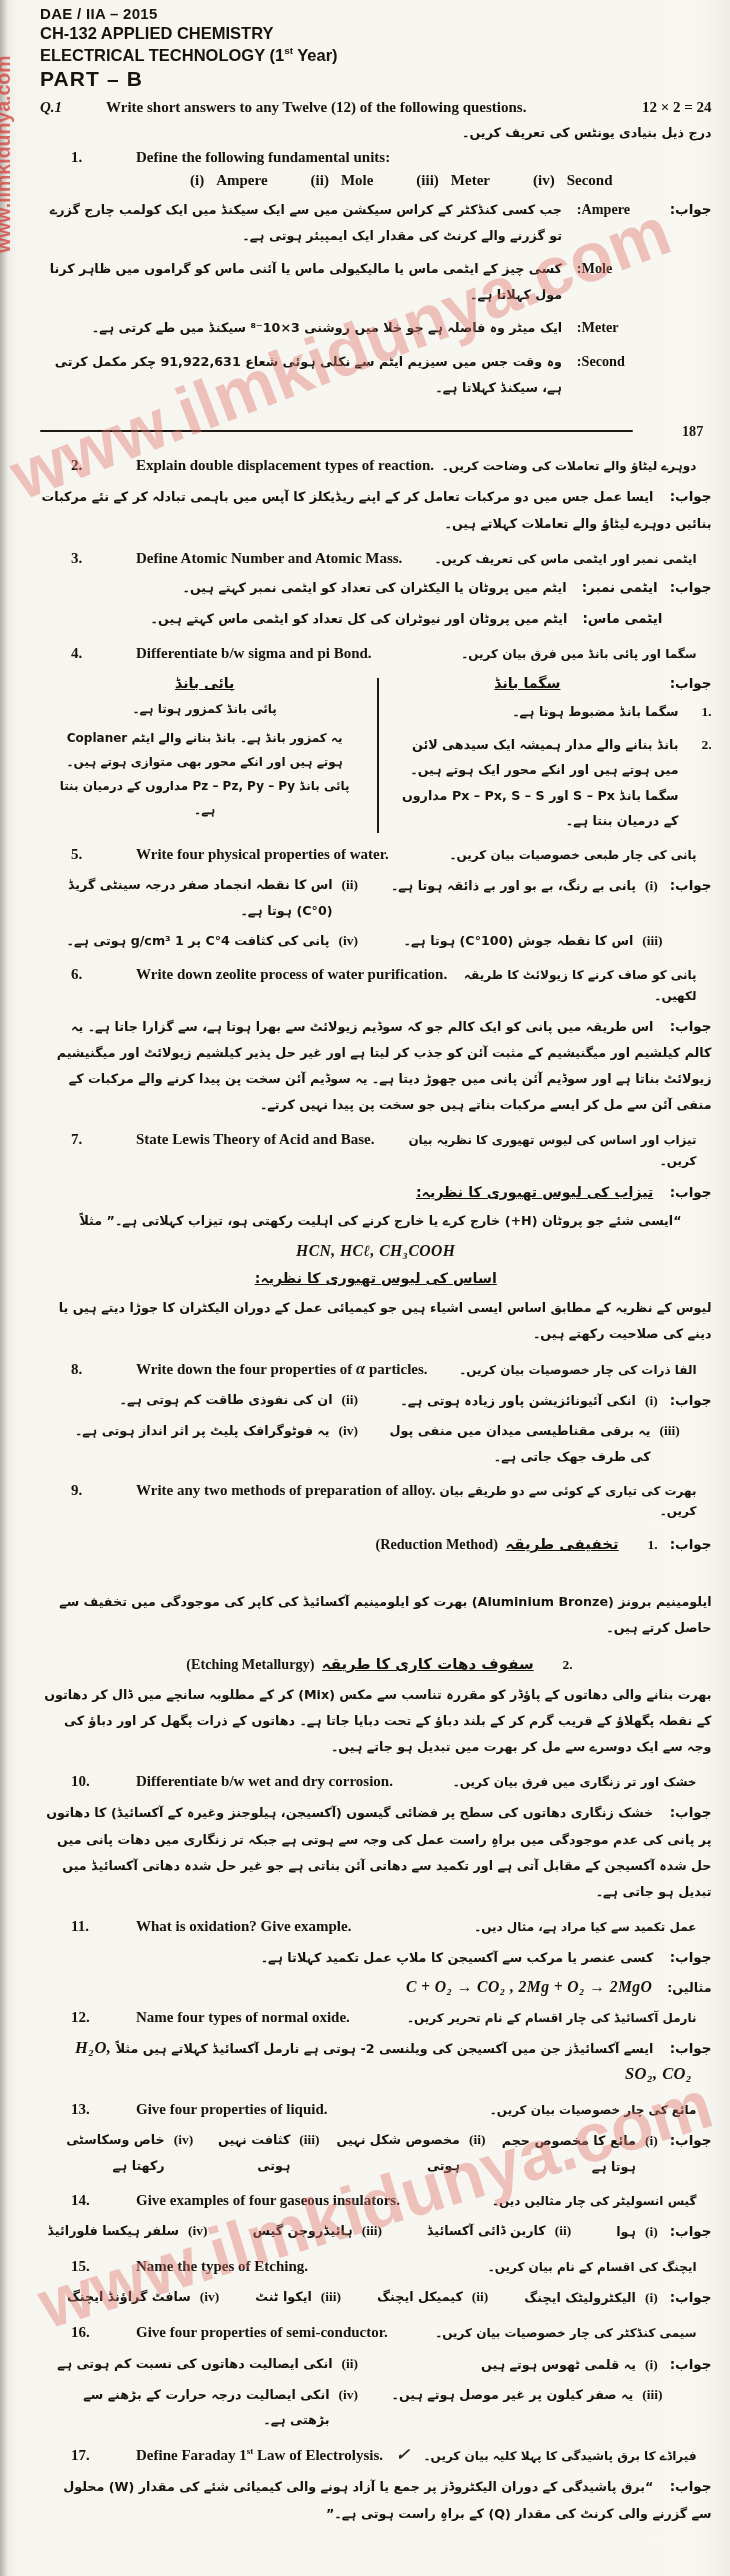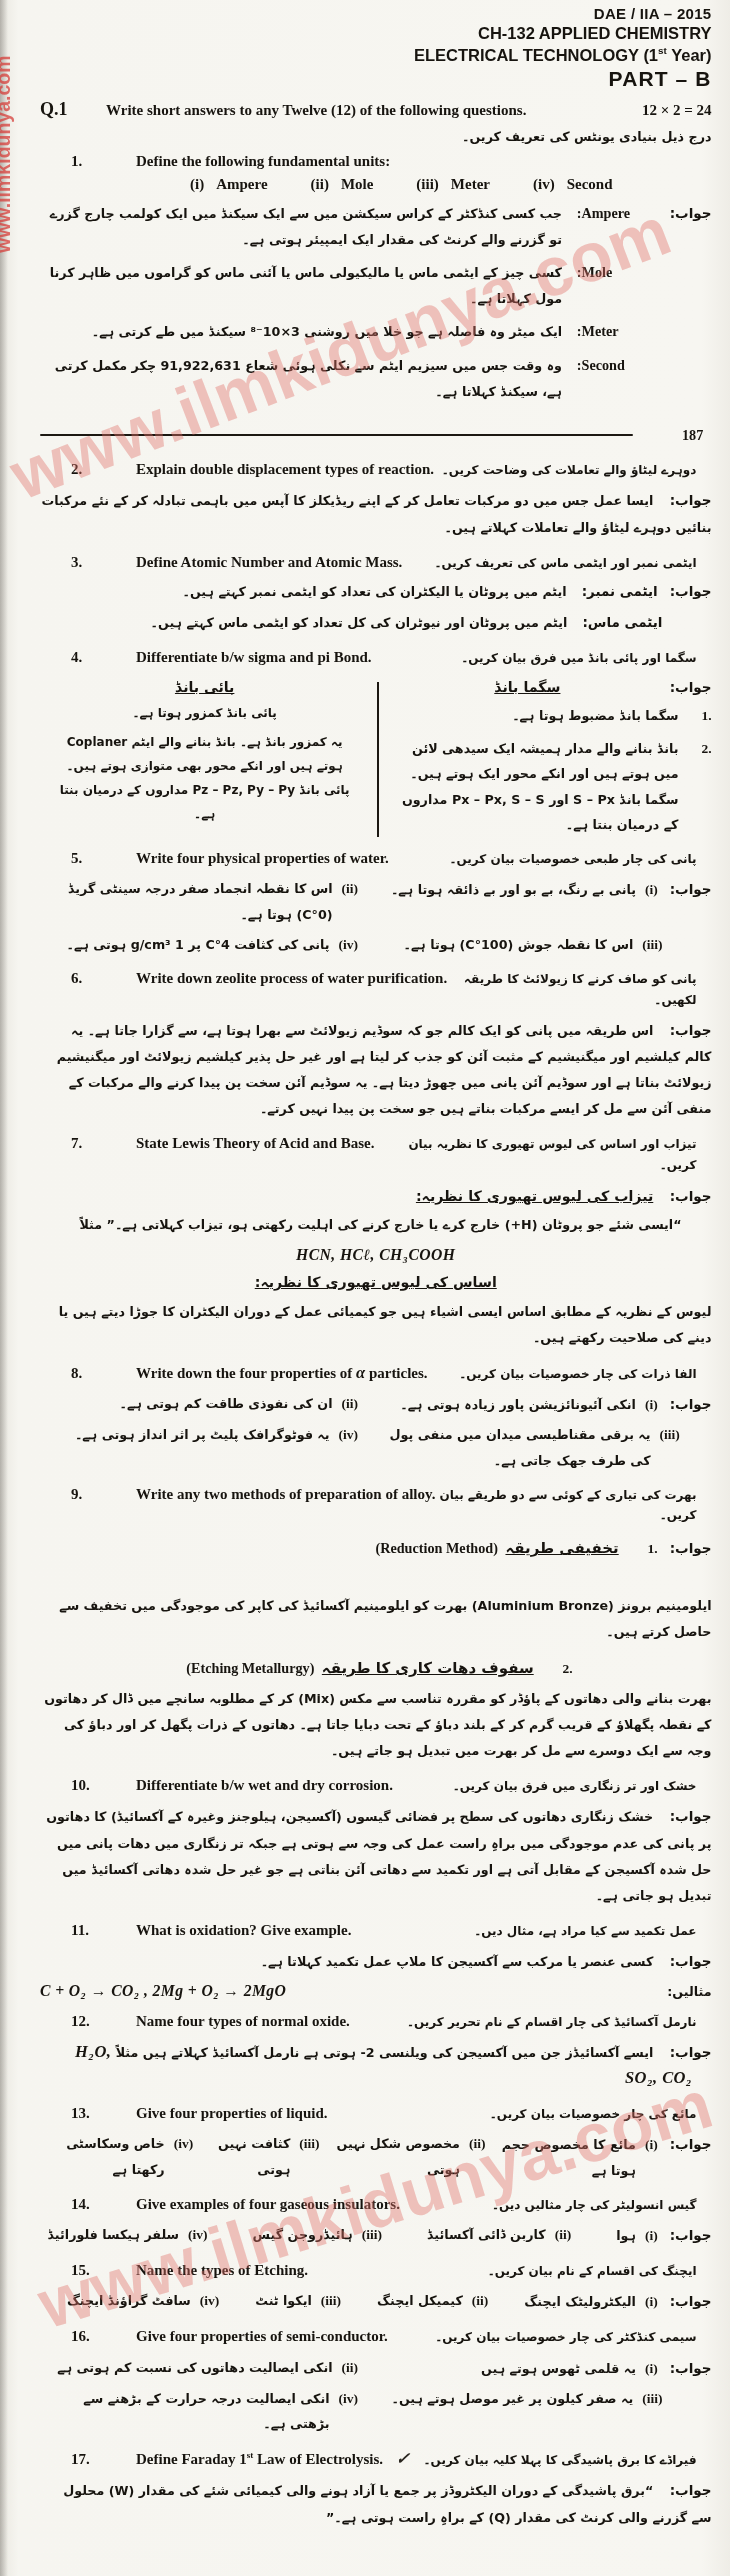--- a/index.html
+++ b/index.html
@@ -9,30 +9,30 @@
   .edge-shade{position:absolute;left:0;top:0;width:7.5px;height:100%;
         background:linear-gradient(90deg,rgba(40,35,30,.28),rgba(40,35,30,0));pointer-events:none;}
   .content{position:absolute;inset:0;padding:4.5px 19.5px 0 40px;box-sizing:border-box;}
 
   
   .sf{font-family:"Liberation Sans","DejaVu Sans",sans-serif;}
   .en, .serif{font-family:"Liberation Serif","DejaVu Serif",serif;}
   .ur{font-family:"DejaVu Sans","Liberation Sans",sans-serif;direction:rtl;}
 
   
-  .hdr{text-align:right;font-weight:700;line-height:1.18;}
+  .hdr{text-align:left;font-weight:700;line-height:1.18;}
   .hdr .h1{font-size:15px;letter-spacing:0.3px;}
   .hdr .h2{font-size:16.5px;margin-top:1.5px;}
   .hdr .h3{font-size:16.5px;margin-top:1.5px;}
   .hdr .h4{font-size:21px;margin-top:2.2px;letter-spacing:1.1px;}
   .sup{font-size:.6em;vertical-align:super;}
 
   
   .qmain{display:flex;align-items:baseline;margin-top:7.5px;font-weight:700;}
-  .qmain .qlbl{font-size:18px;flex:0 0 66px;}
+  .qmain .qlbl{font-size:15px;flex:0 0 66px;font-style:italic;}
   .qmain .qtxt{font-size:15px;flex:1;}
   .qmain .marks{font-size:15px;flex:0 0 auto;}
 
   .ur-line{text-align:right;font-size:12.7px;font-weight:700;margin-top:6px;line-height:1.8;}
 
   
   .q{margin-top:12px;}
   .q-row{display:flex;align-items:baseline;}
   .q-no{flex:0 0 96px;box-sizing:border-box;padding-left:31px;font-weight:700;font-size:15px;
         font-family:"Liberation Serif","DejaVu Serif",serif;}
@@ -87,21 +87,21 @@
   .item{display:flex;direction:rtl;align-items:baseline;font-size:12.7px;font-weight:700;line-height:2.0;}
   .inum{direction:ltr;font:700 13.5px "Liberation Serif","DejaVu Serif",serif;margin-left:9px;white-space:nowrap;}
   .itext{font-family:"DejaVu Sans","Liberation Sans",sans-serif;}
 
   
   .formula{direction:ltr;unicode-bidi:isolate;font:italic 700 15.7px "Liberation Serif","DejaVu Serif",serif;letter-spacing:0.4px;}
   .f-center{text-align:center;margin-top:7.5px;}
   .f-row{display:flex;direction:rtl;align-items:baseline;margin-top:6px;}
   .f-row .f-lbl{flex:0 0 auto;font-size:12.7px;font-weight:700;margin-left:15px;
         font-family:"DejaVu Sans","Liberation Sans",sans-serif;}
-  .f-row .f-body{flex:1;text-align:left;}
+  .f-row .f-body{flex:1;text-align:right;}
   .ans-head{font-size:14.2px;text-decoration:underline;letter-spacing:0.7px;}
   .method-row{display:flex;direction:rtl;align-items:baseline;margin-top:7.5px;font-size:12.7px;font-weight:700;line-height:2.0;}
   .method-row .mnum{flex:0 0 30px;direction:ltr;text-align:right;padding-left:9px;font:700 13.5px "Liberation Serif","DejaVu Serif",serif;}
   .method-ur{text-decoration:underline;font-size:15px;}
   .method-en{direction:ltr;unicode-bidi:isolate;font:700 14.2px "Liberation Serif","DejaVu Serif",serif;margin:0 7.5px;}
 
   
   .wm{position:absolute;white-space:nowrap;font:700 69px "Liberation Sans","DejaVu Sans",sans-serif;
       color:rgba(226,112,105,.40);pointer-events:none;z-index:5;}
   .wm-top{left:13.5px;top:439px;transform:rotate(-21deg);transform-origin:0 50%;}

